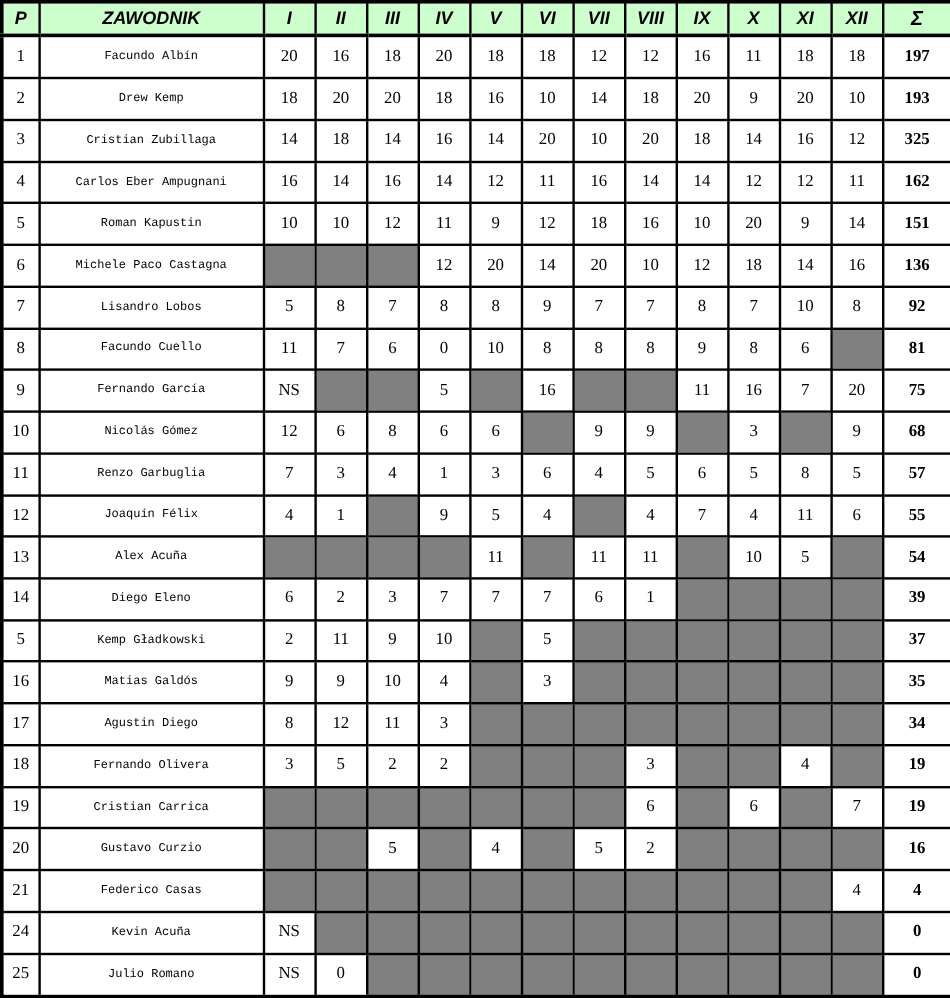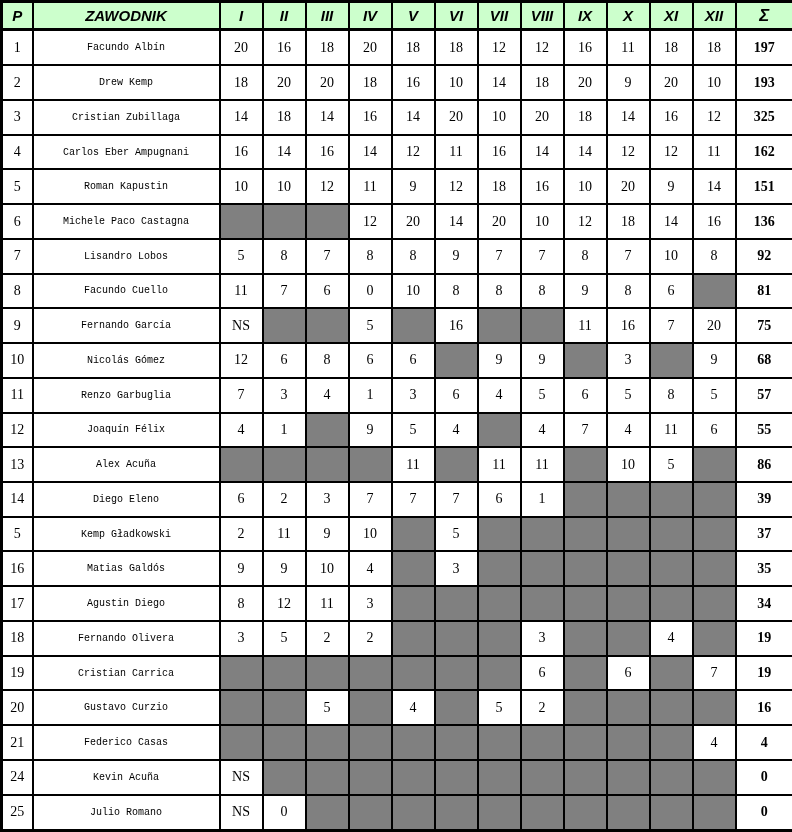--- a/index.html
+++ b/index.html
@@ -293,21 +293,21 @@
           <td class="empty"></td>
           <td class="empty"></td>
           <td>11</td>
           <td class="empty"></td>
           <td>11</td>
           <td>11</td>
           <td class="empty"></td>
           <td>10</td>
           <td>5</td>
           <td class="empty"></td>
-          <td class="total-cell">86</td>
+          <td class="total-cell">54</td>
         </tr>
         <tr>
           <td>14</td>
           <td class="name-cell">Diego Eleno</td>
           <td>6</td>
           <td>2</td>
           <td>3</td>
           <td>7</td>
           <td>7</td>
           <td>7</td>

